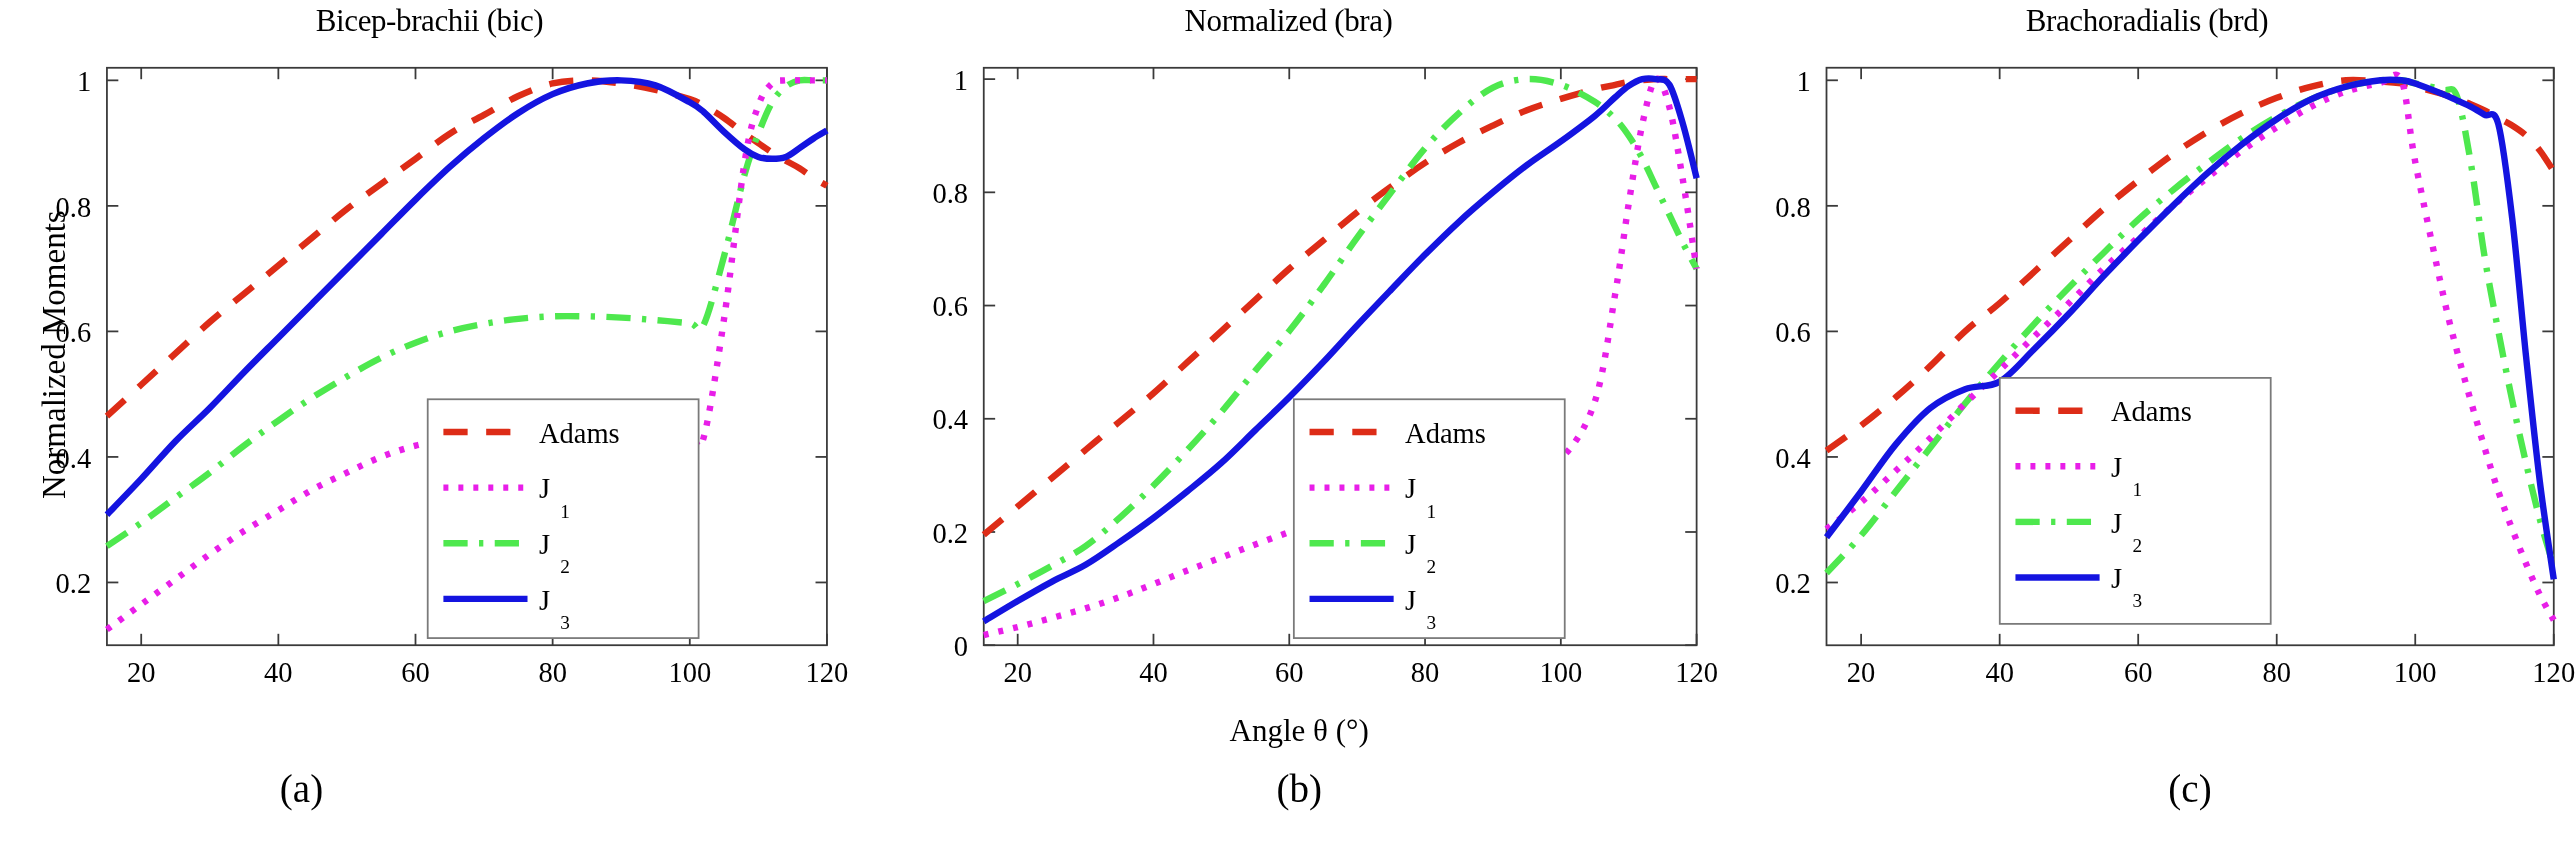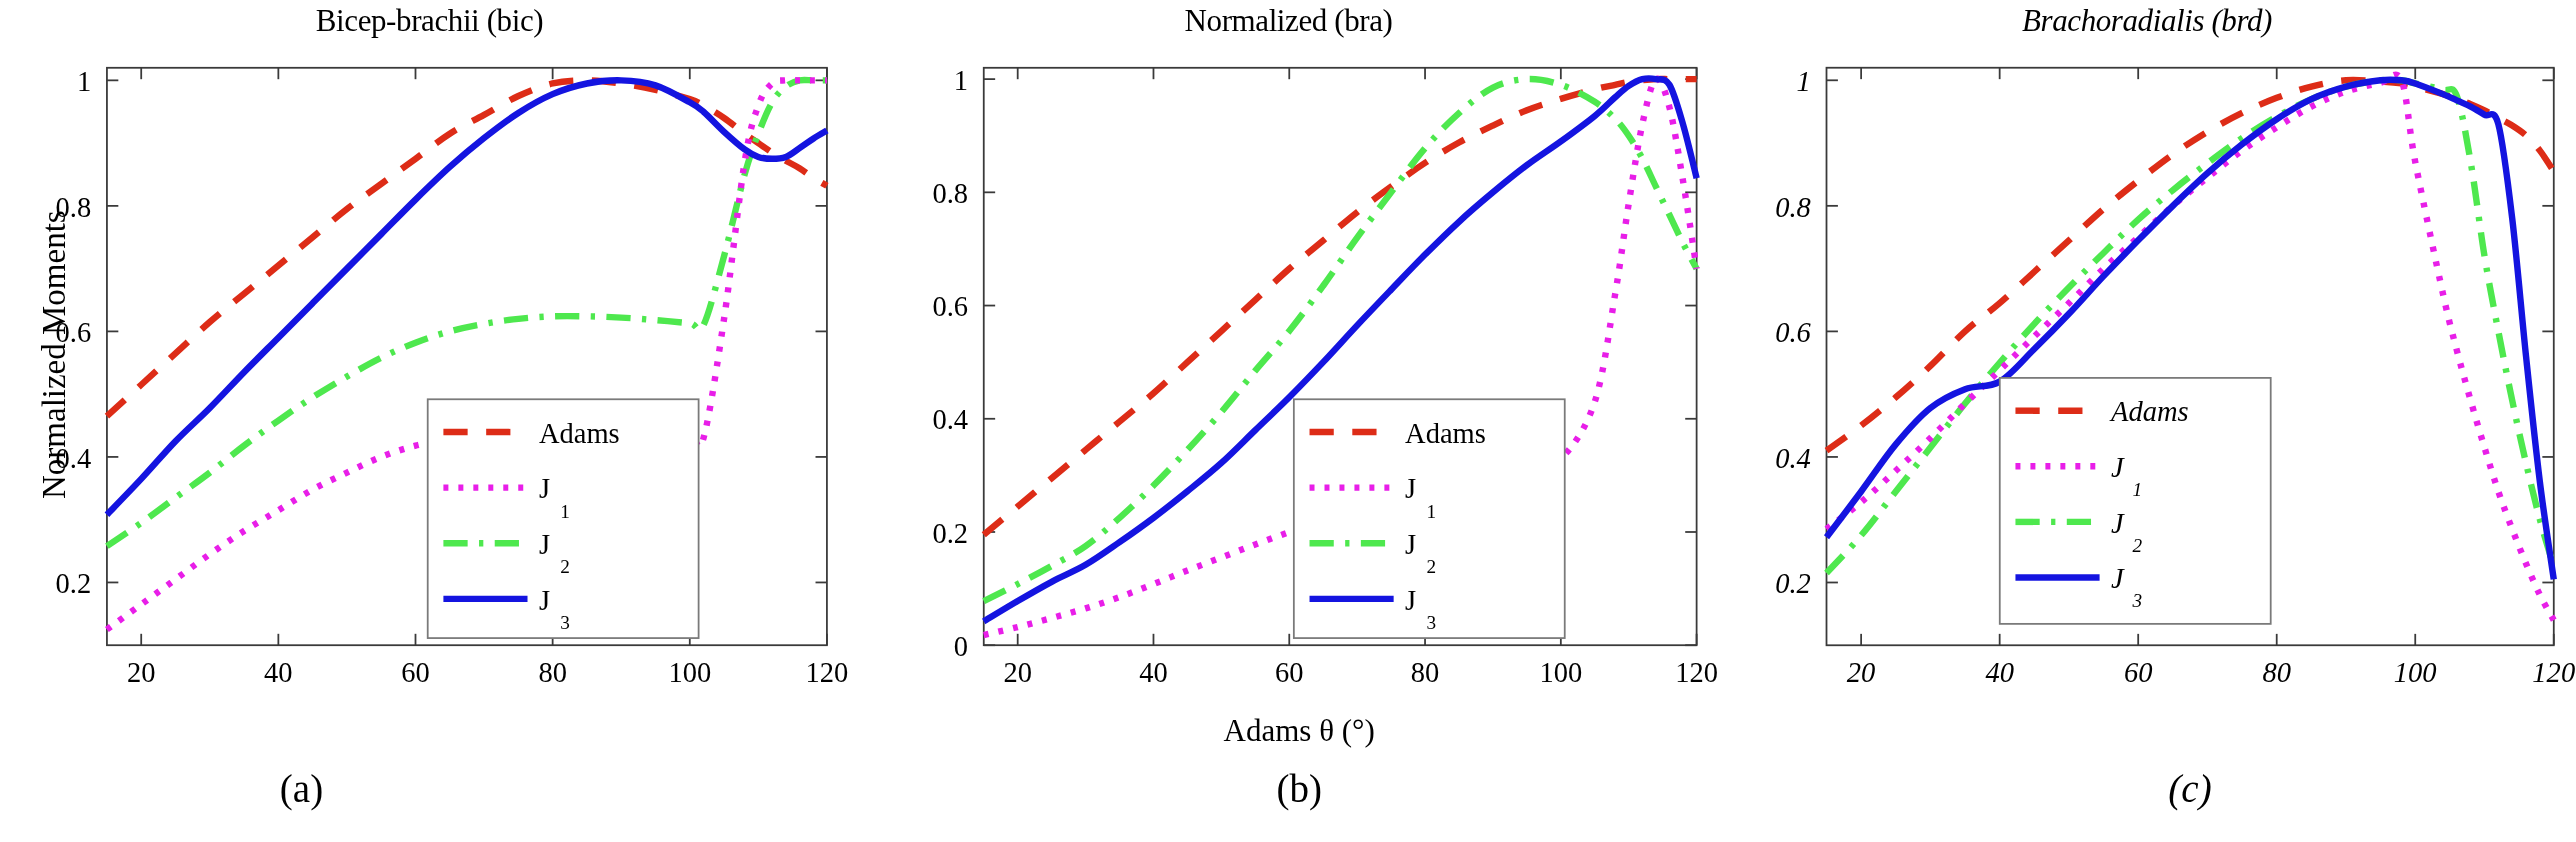--- a/index.html
+++ b/index.html
@@ -203,25 +203,25 @@
         <line x1="632" y1="684" x2="750" y2="684" stroke="#e81ee8" stroke-width="9" stroke-dasharray="7,14"></line>
         <text x="766" y="699" class="legend-text">J</text>
         <text x="796" y="726" class="legend-sub">1</text>
         <line x1="632" y1="762" x2="750" y2="762" stroke="#4ee84e" stroke-width="9" stroke-dasharray="34,16,6,16"></line>
         <text x="766" y="777" class="legend-text">J</text>
         <text x="796" y="804" class="legend-sub">2</text>
         <line x1="632" y1="840" x2="750" y2="840" stroke="#1414e0" stroke-width="9"></line>
         <text x="766" y="855" class="legend-text">J</text>
         <text x="796" y="882" class="legend-sub">3</text>
       </svg>
-    <div class="xaxis-label" style="top:713px; left:10.7px;">Adams θ (°)</div>
+    <div class="xaxis-label" style="top:713px; left:10.7px;">Angle θ (°)</div>
     <div class="panel-caption" style="top:766px; left:10.7px;">(b)</div>
   </div>
 
-  <div class="panel" style="left:1718px; width:858px;font-style:italic;">
+  <div class="panel" style="left:1718px; width:858px;">
     <div class="panel-title">Brachoradialis (brd)</div>
     <svg id="svg-c" width="858" height="713" style="position:absolute; left:0; top:0;" viewBox="0 0 1203 1000">
         <rect x="152" y="95" width="1020" height="810" class="axis-box"></rect>
         <line x1="152" y1="816.9565217391305" x2="168" y2="816.9565217391305" class="tickmark"></line>
         <line x1="1172" y1="816.9565217391305" x2="1156" y2="816.9565217391305" class="tickmark"></line>
         <text x="130" y="831.9565217391305" text-anchor="end" class="tick">0.2</text>
         <line x1="152" y1="640.8695652173913" x2="168" y2="640.8695652173913" class="tickmark"></line>
         <line x1="1172" y1="640.8695652173913" x2="1156" y2="640.8695652173913" class="tickmark"></line>
         <text x="130" y="655.8695652173913" text-anchor="end" class="tick">0.4</text>
         <line x1="152" y1="464.7826086956522" x2="168" y2="464.7826086956522" class="tickmark"></line>

